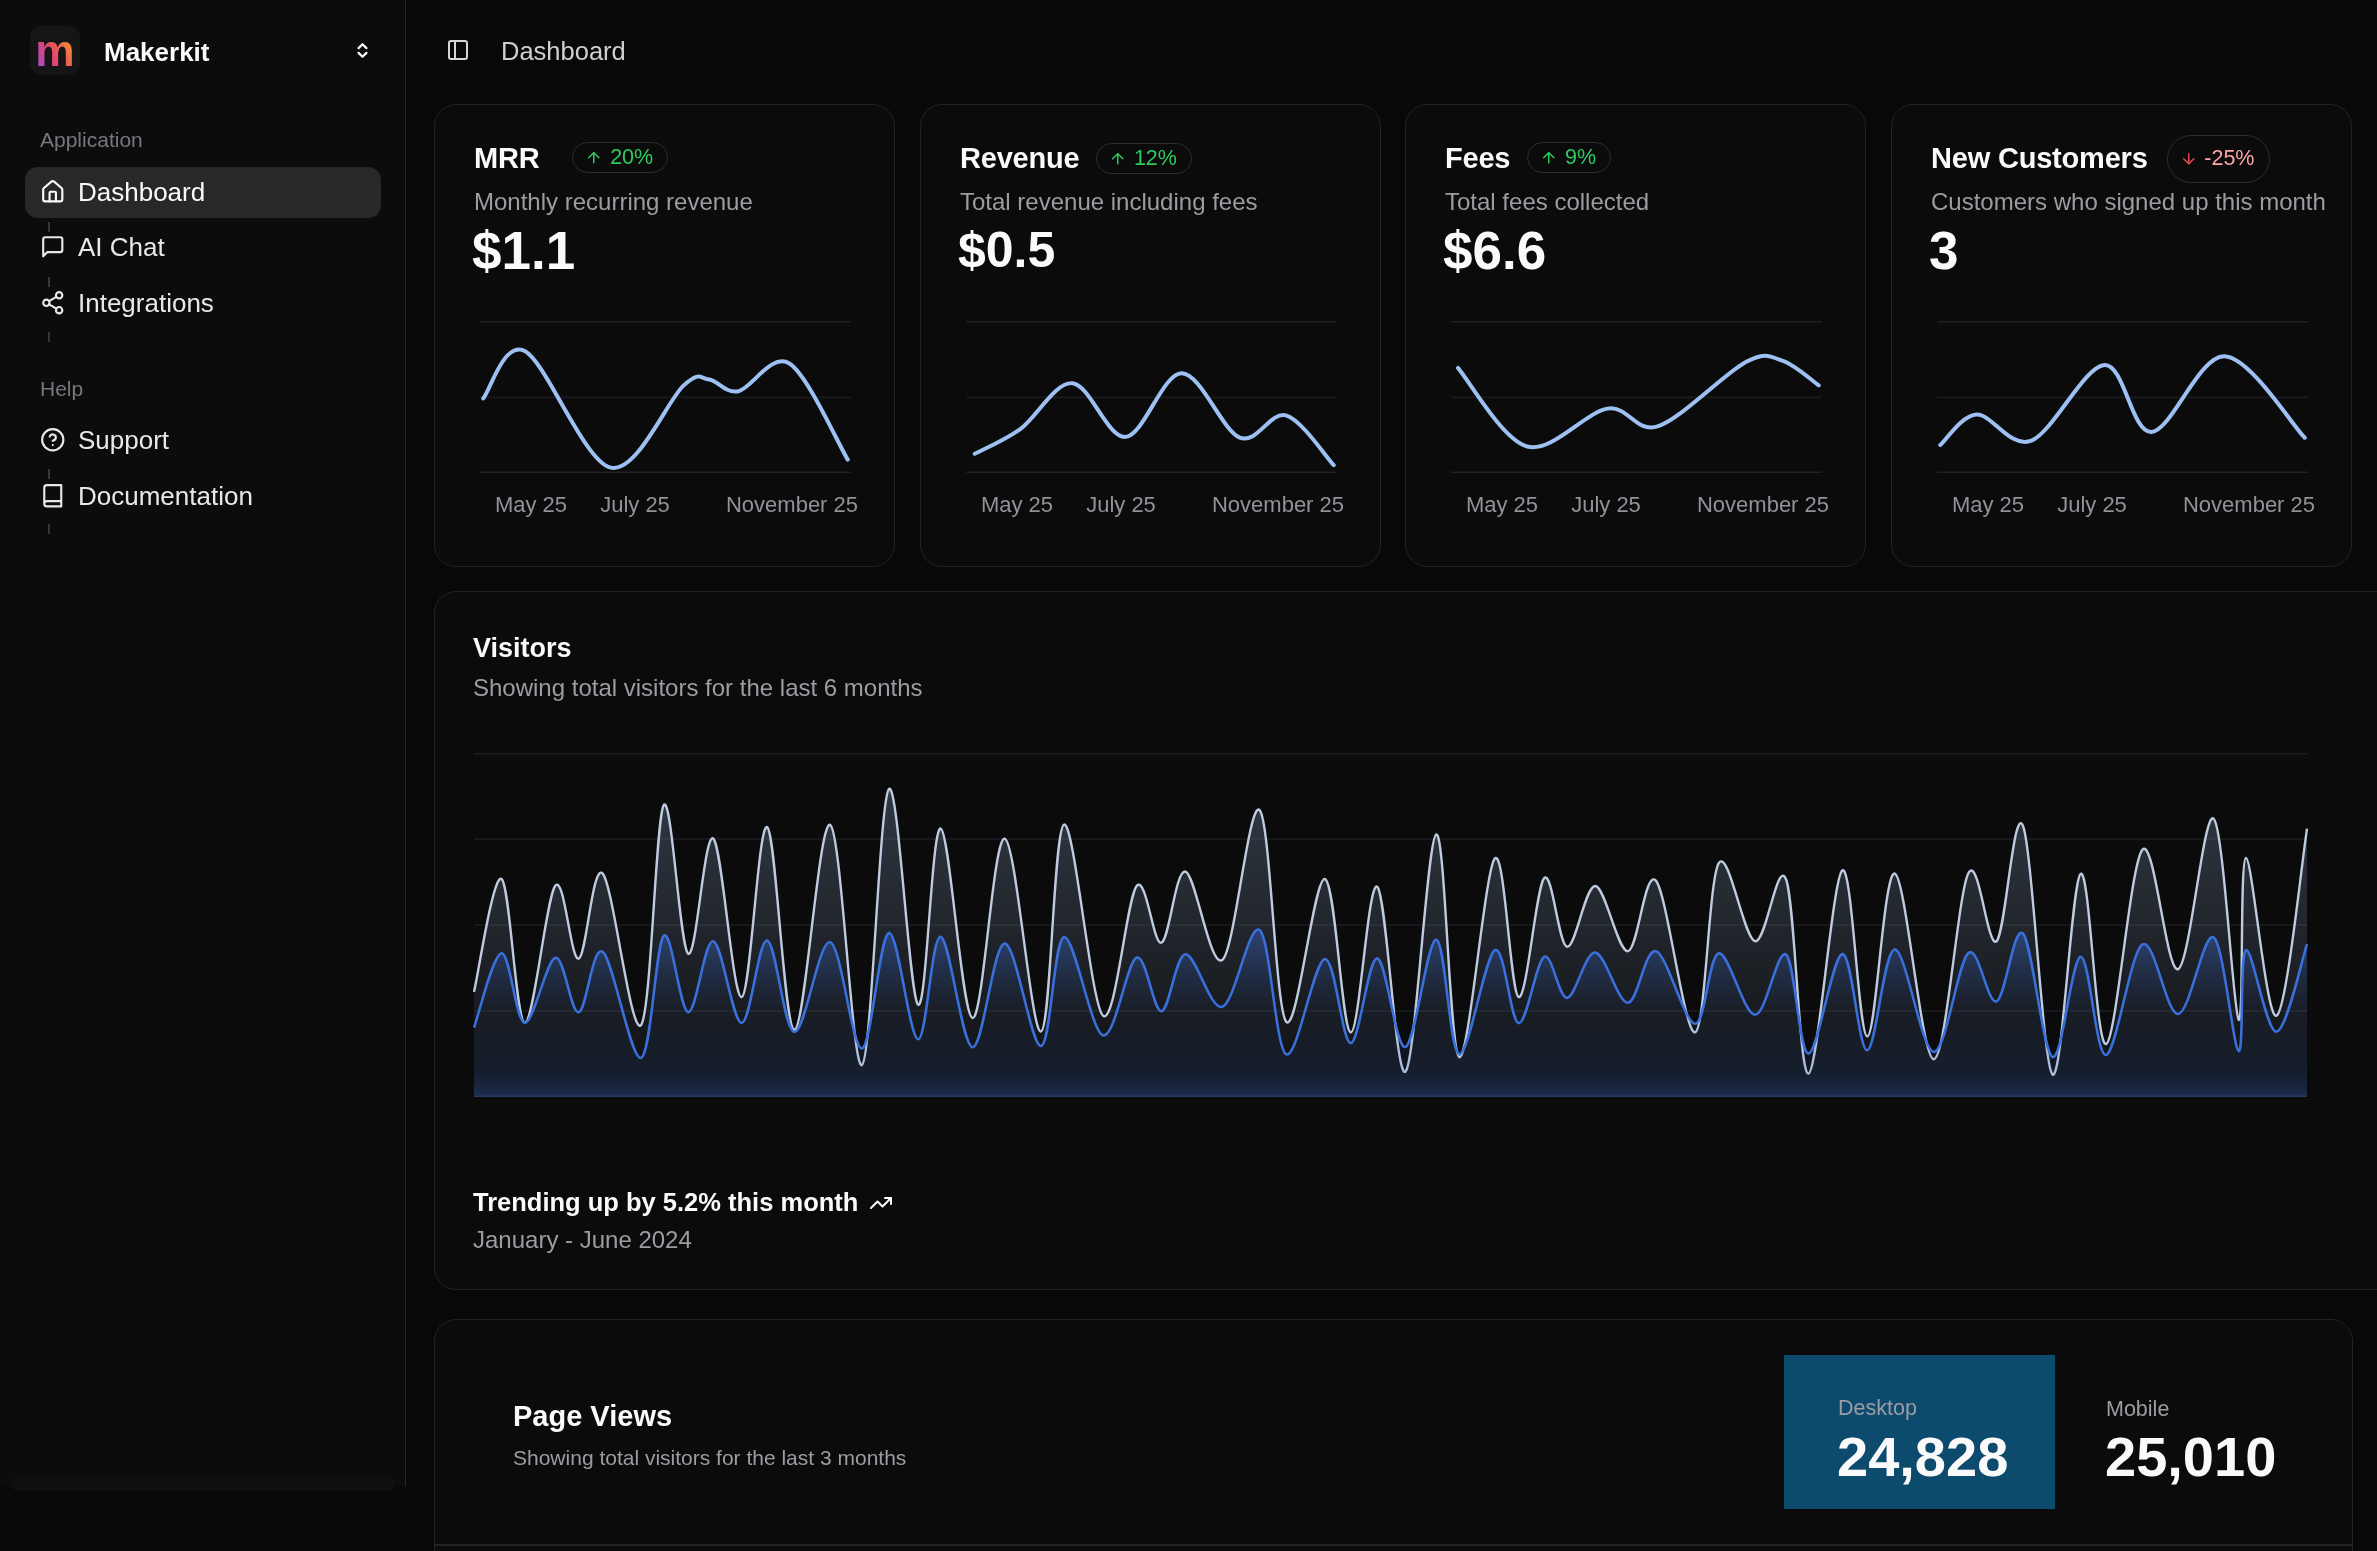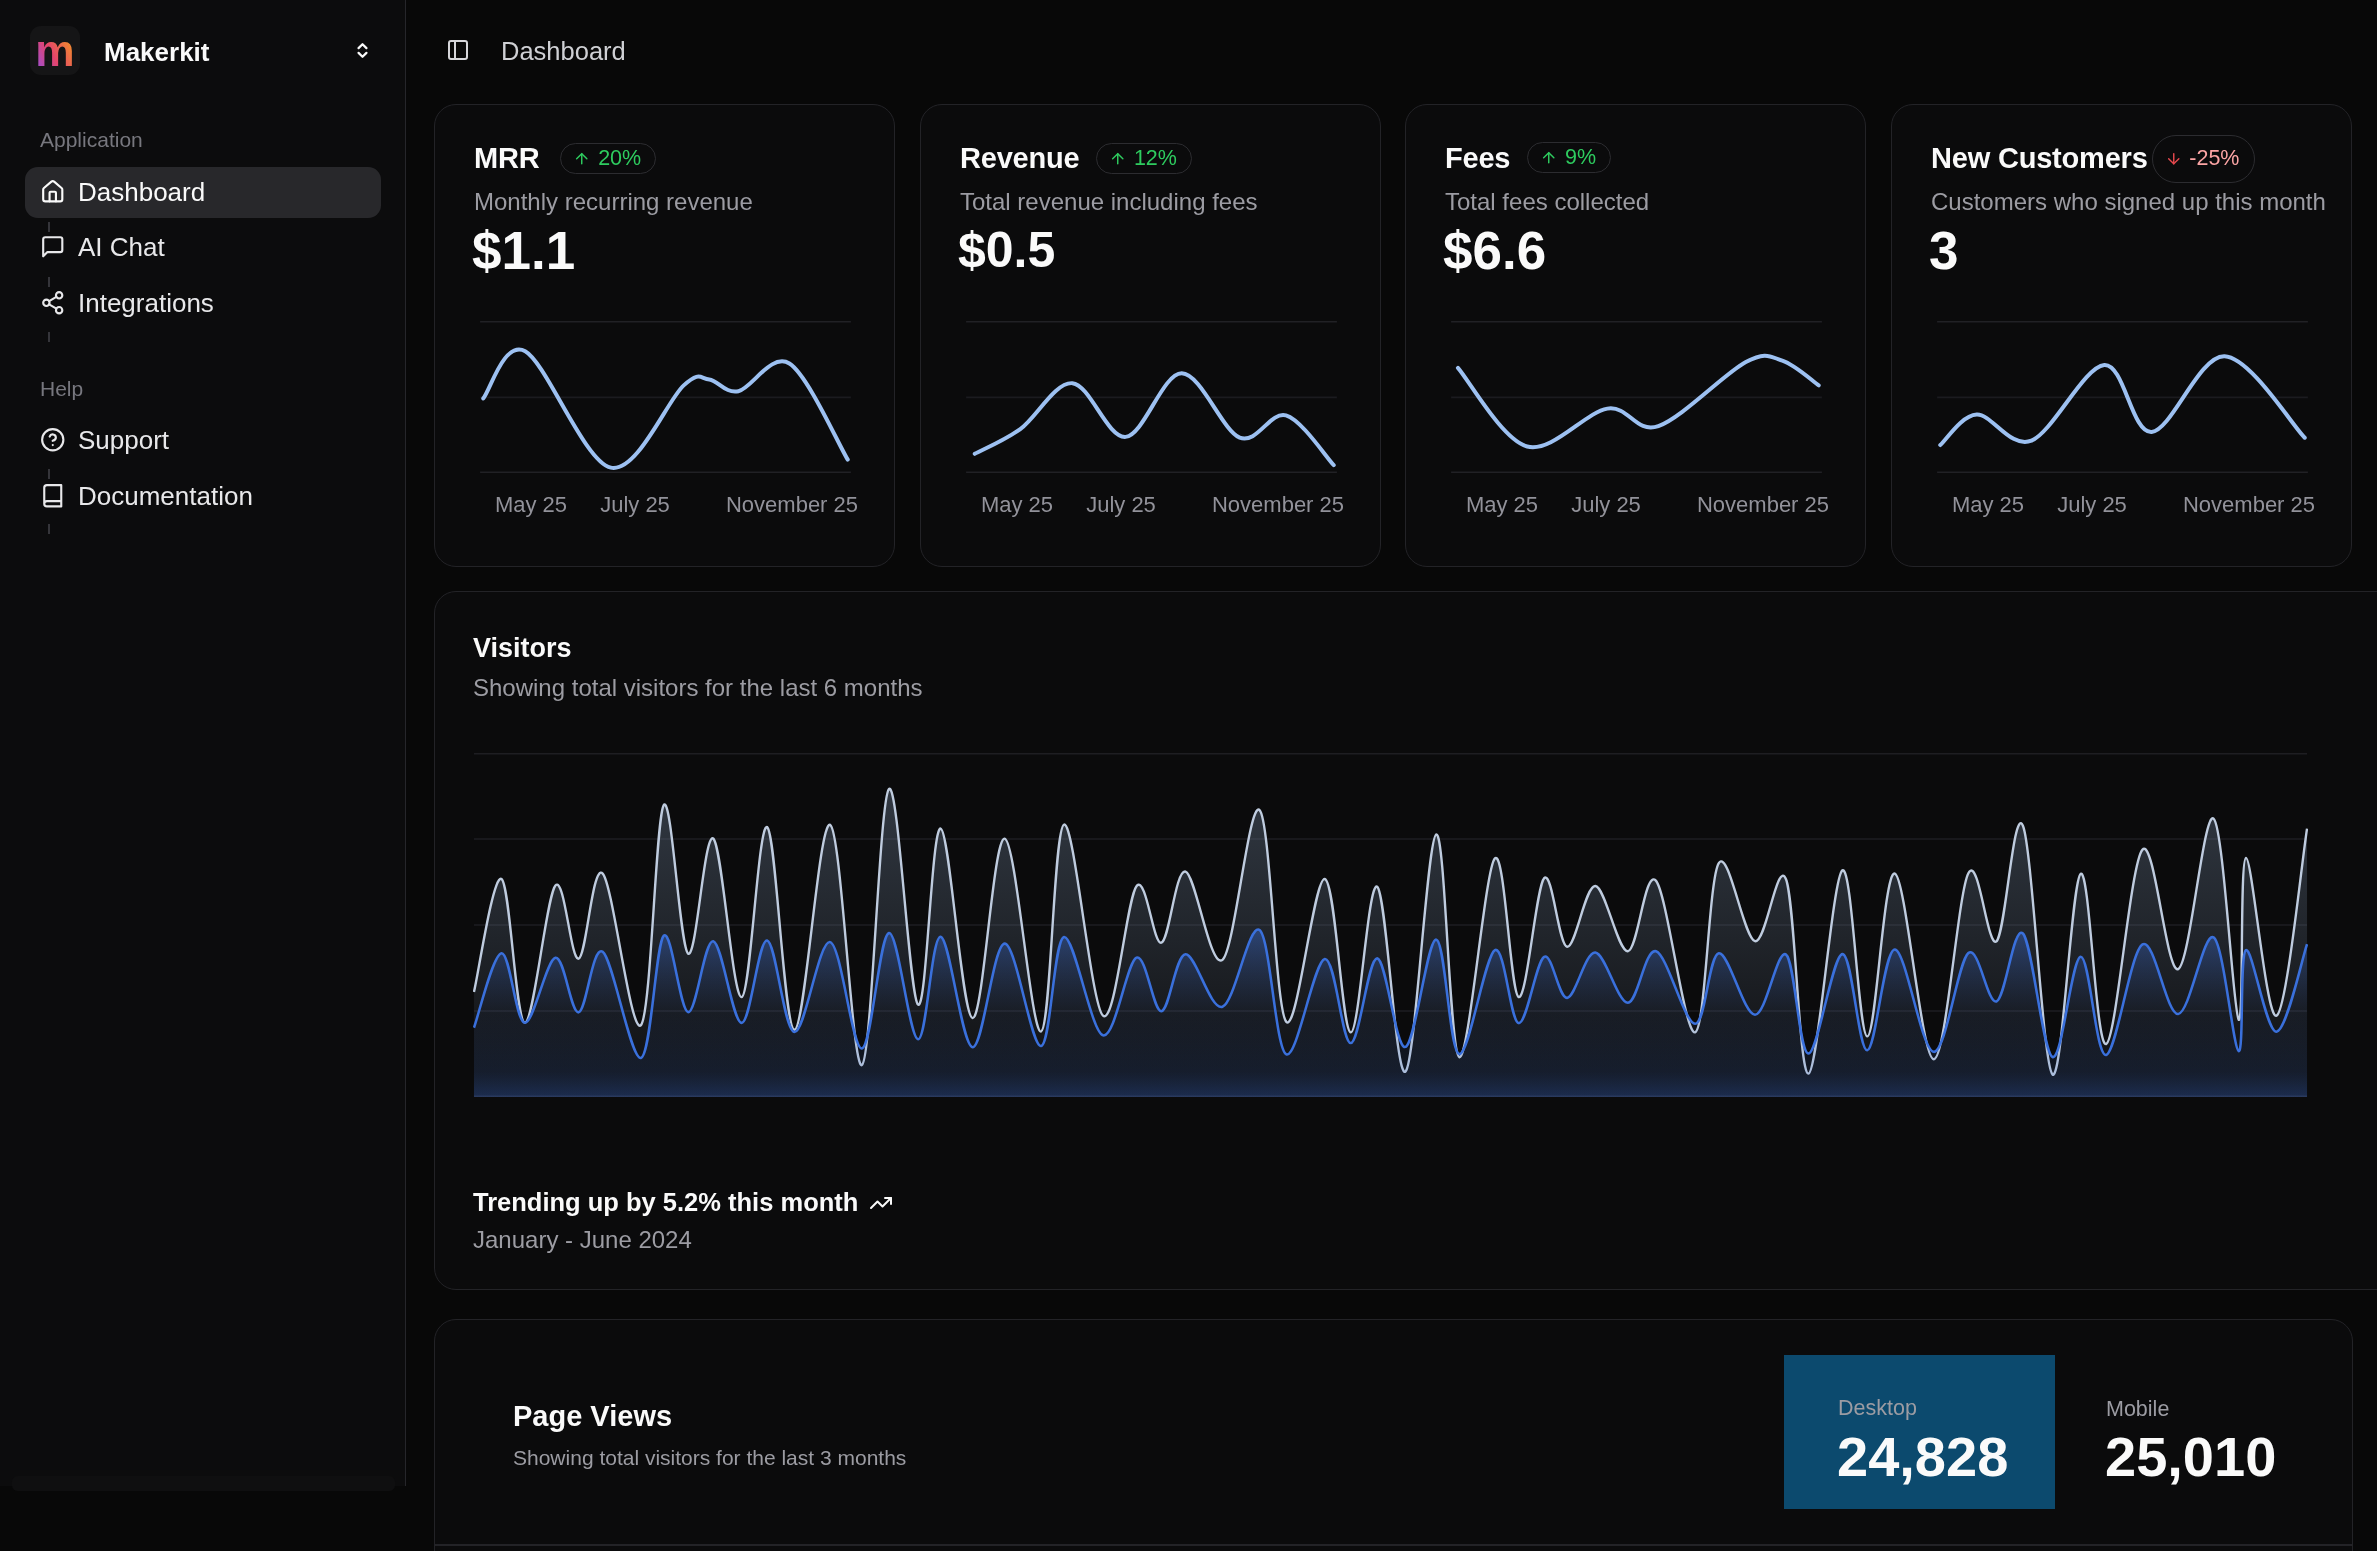--- a/index.html
+++ b/index.html
@@ -60,21 +60,21 @@
 <div style="position:absolute;left:78px;top:481px;font-size:26px;color:#e8e8ea">Documentation</div>
 <div style="position:absolute;left:48px;top:524px;width:2.4px;height:10.4px;background:#35353a"></div>
 <div style="position:absolute;left:12px;top:1476px;width:383px;height:15px;border-radius:5.6px;background:#0f0f10"></div>
 </div>
 <svg width="24" height="24" viewBox="0 0 24 24" fill="none" stroke="#d6d6da" stroke-width="2.0" stroke-linecap="round" stroke-linejoin="round" style="position:absolute;left:446px;top:38px">
     <rect width="18" height="18" x="3" y="3" rx="2"></rect>
     <path d="M9 3v18"></path>
   </svg>
 <div style="position:absolute;left:501px;top:37px;font-size:25.5px;color:#cfd0d4">Dashboard</div>
 <div class="card" style="left:434px;top:104px;width:461px;height:463px">
-<div style="position:absolute;left:39px;top:37px;height:33px;display:flex;align-items:center;gap:21px">
+<div style="position:absolute;left:39px;top:37px;height:33px;display:flex;gap:33px">
   <span style="font-size:29px;font-weight:600;color:#fafafa;letter-spacing:-0.2px">MRR</span>
   <span style="display:flex;align-items:center;gap:7.2px;border:1.6px solid #2c2c30;border-radius:796px;height:31px;padding:0 14.3px 0 12px;font-size:21.5px;color:#2ecc5f"><svg width="17.5" height="17.5" viewBox="0 0 24 24" fill="none" stroke="#2ecc5f" stroke-width="2.0" stroke-linecap="round" stroke-linejoin="round">
           <path d="M5 12l7-7 7 7"></path>
           <path d="M12 19V5"></path>
         </svg>20%</span>
 </div>
 <div style="position:absolute;left:39px;top:83px;font-size:24px;color:#9c9ca3">Monthly recurring revenue</div>
 <div style="position:absolute;left:37px;top:121px;font-size:53px;line-height:49px;font-weight:700;color:#fafafa">$1.1</div>
 <svg width="371" height="152" viewBox="0 0 466 191" style="position:absolute;left:45px;top:216px">
 <line x1="0" y1="1" x2="466" y2="1" stroke="#212125" stroke-width="2"></line>
@@ -120,21 +120,21 @@
 <line x1="0" y1="1" x2="466" y2="1" stroke="#212125" stroke-width="2"></line>
 <line x1="0" y1="96" x2="466" y2="96" stroke="#1b1b1f" stroke-width="2"></line>
 <line x1="0" y1="190" x2="466" y2="190" stroke="#212125" stroke-width="2"></line>
 <path d="M 8.6 58.9 C 23.1 75.4 64.3 149.2 95.6 157.7 C 126.9 166.3 168.9 114.4 196.4 110.1 C 223.8 105.9 231.5 141.9 260.5 132.1 C 289.5 122.3 344.4 65.3 370.4 51.6 C 396.4 37.9 400.9 44.9 416.2 49.8 C 431.5 54.6 454.4 75.7 462.0 80.9 " fill="none" stroke="#9dc1f2" stroke-width="5" stroke-linecap="round"></path>
 </svg>
 <div style="position:absolute;left:96px;top:387px;transform:translateX(-50%);font-size:22px;color:#92929a;white-space:nowrap">May 25</div>
     <div style="position:absolute;left:200px;top:387px;transform:translateX(-50%);font-size:22px;color:#92929a;white-space:nowrap">July 25</div>
     <div style="position:absolute;left:357px;top:387px;transform:translateX(-50%);font-size:22px;color:#92929a;white-space:nowrap">November 25</div>
 </div>
 <div class="card" style="left:1891px;top:104px;width:461px;height:463px">
-<div style="position:absolute;left:39px;top:37px;height:33px;display:flex;align-items:center;gap:4px">
+<div style="position:absolute;left:39px;top:37px;height:33px;display:flex;align-items:center;gap:19px">
   <span style="font-size:29px;font-weight:600;color:#fafafa;letter-spacing:-0.2px">New Customers</span>
   <span style="display:flex;align-items:center;gap:7.2px;border:1.6px solid #2c2c30;border-radius:796px;height:48px;padding:0 14.3px 0 12px;font-size:21.5px;color:#fca5a5"><svg width="17.5" height="17.5" viewBox="0 0 24 24" fill="none" stroke="#e5484d" stroke-width="2.0" stroke-linecap="round" stroke-linejoin="round">
           <path d="M12 5v14"></path>
           <path d="M19 12l-7 7-7-7"></path>
         </svg>-25%</span>
 </div>
 <div style="position:absolute;left:39px;top:83px;font-size:24px;color:#9c9ca3">Customers who signed up this month</div>
 <div style="position:absolute;left:37px;top:121px;font-size:53px;line-height:49px;font-weight:700;color:#fafafa">3</div>
 <svg width="371" height="152" viewBox="0 0 466 191" style="position:absolute;left:45px;top:216px">
 <line x1="0" y1="1" x2="466" y2="1" stroke="#212125" stroke-width="2"></line>

